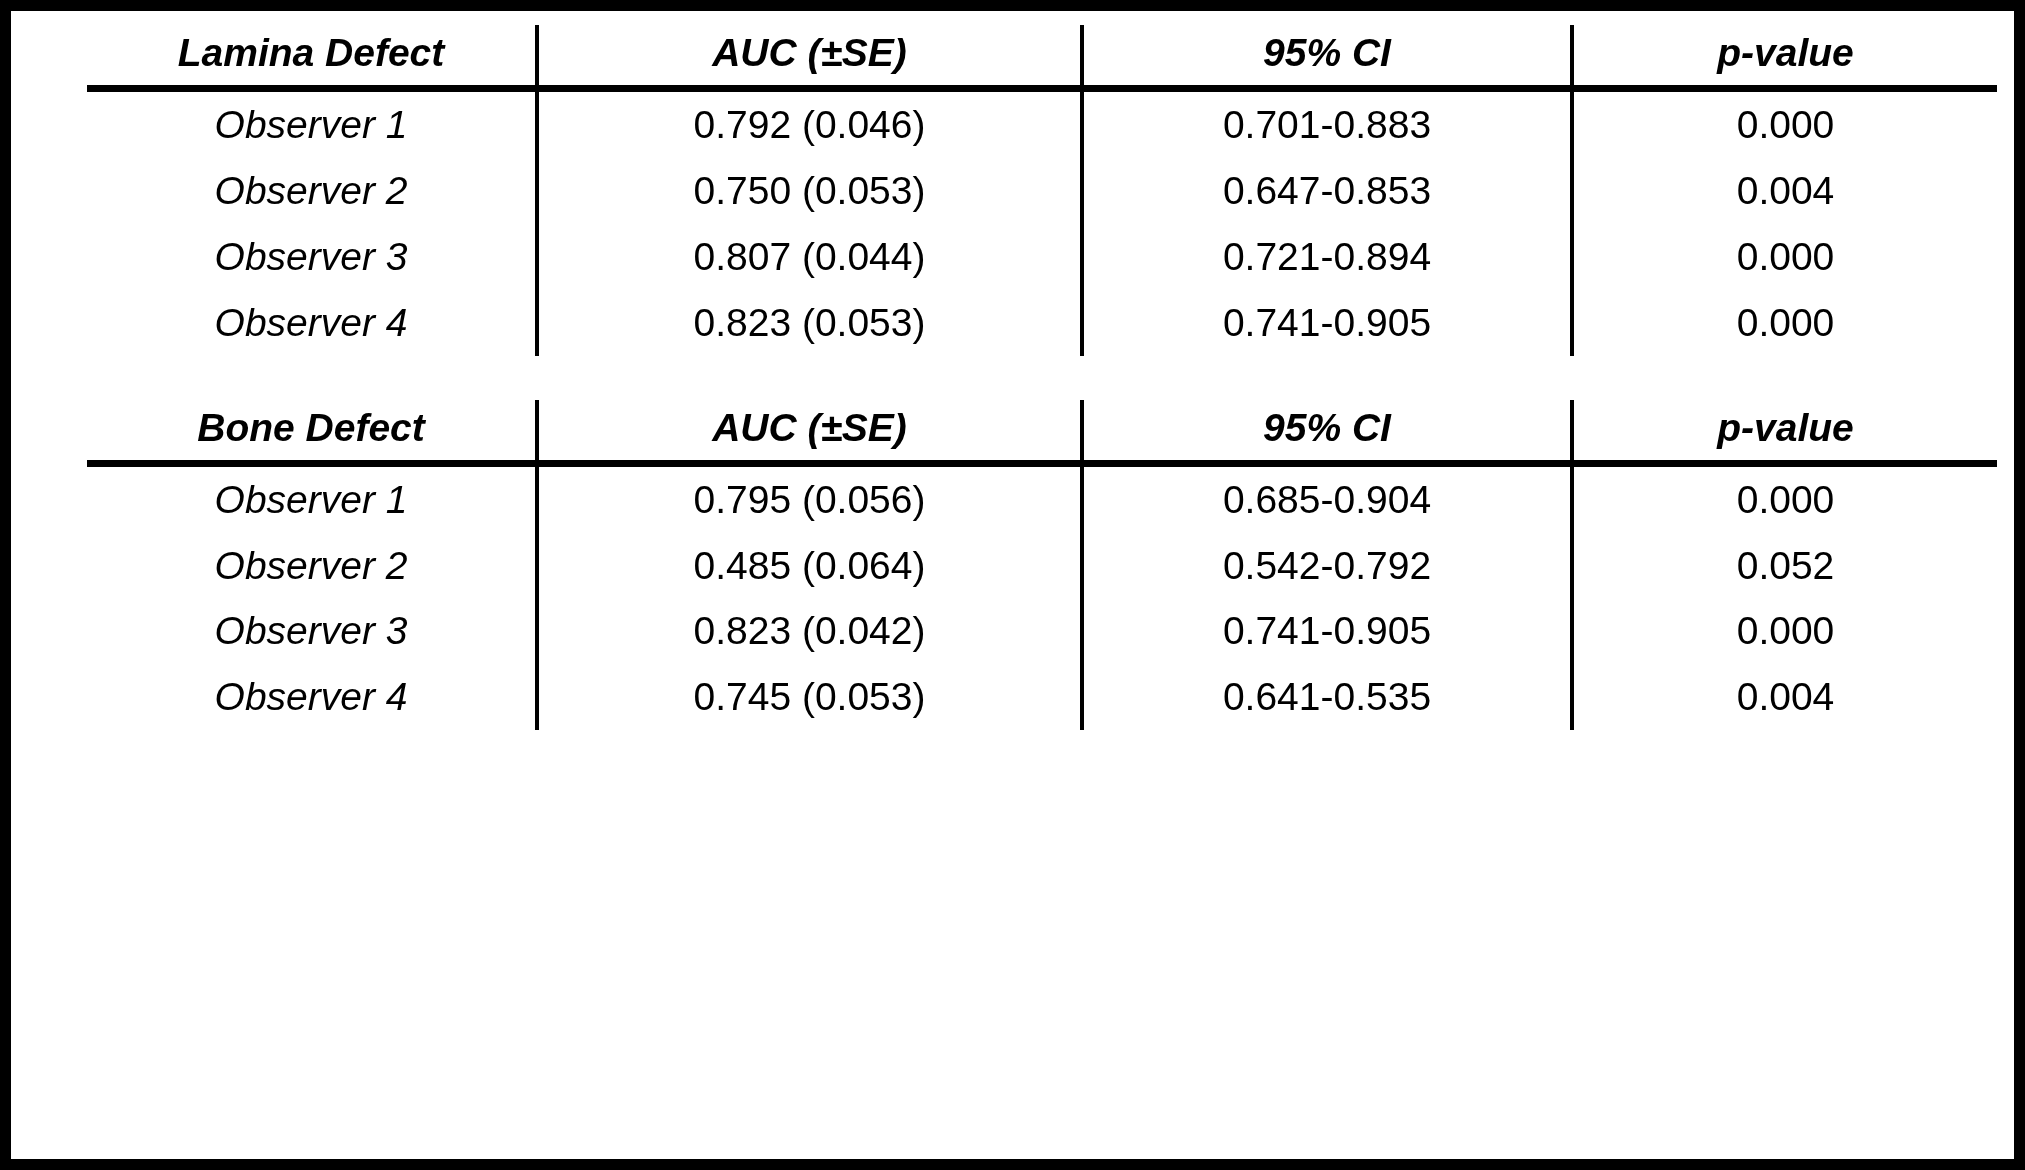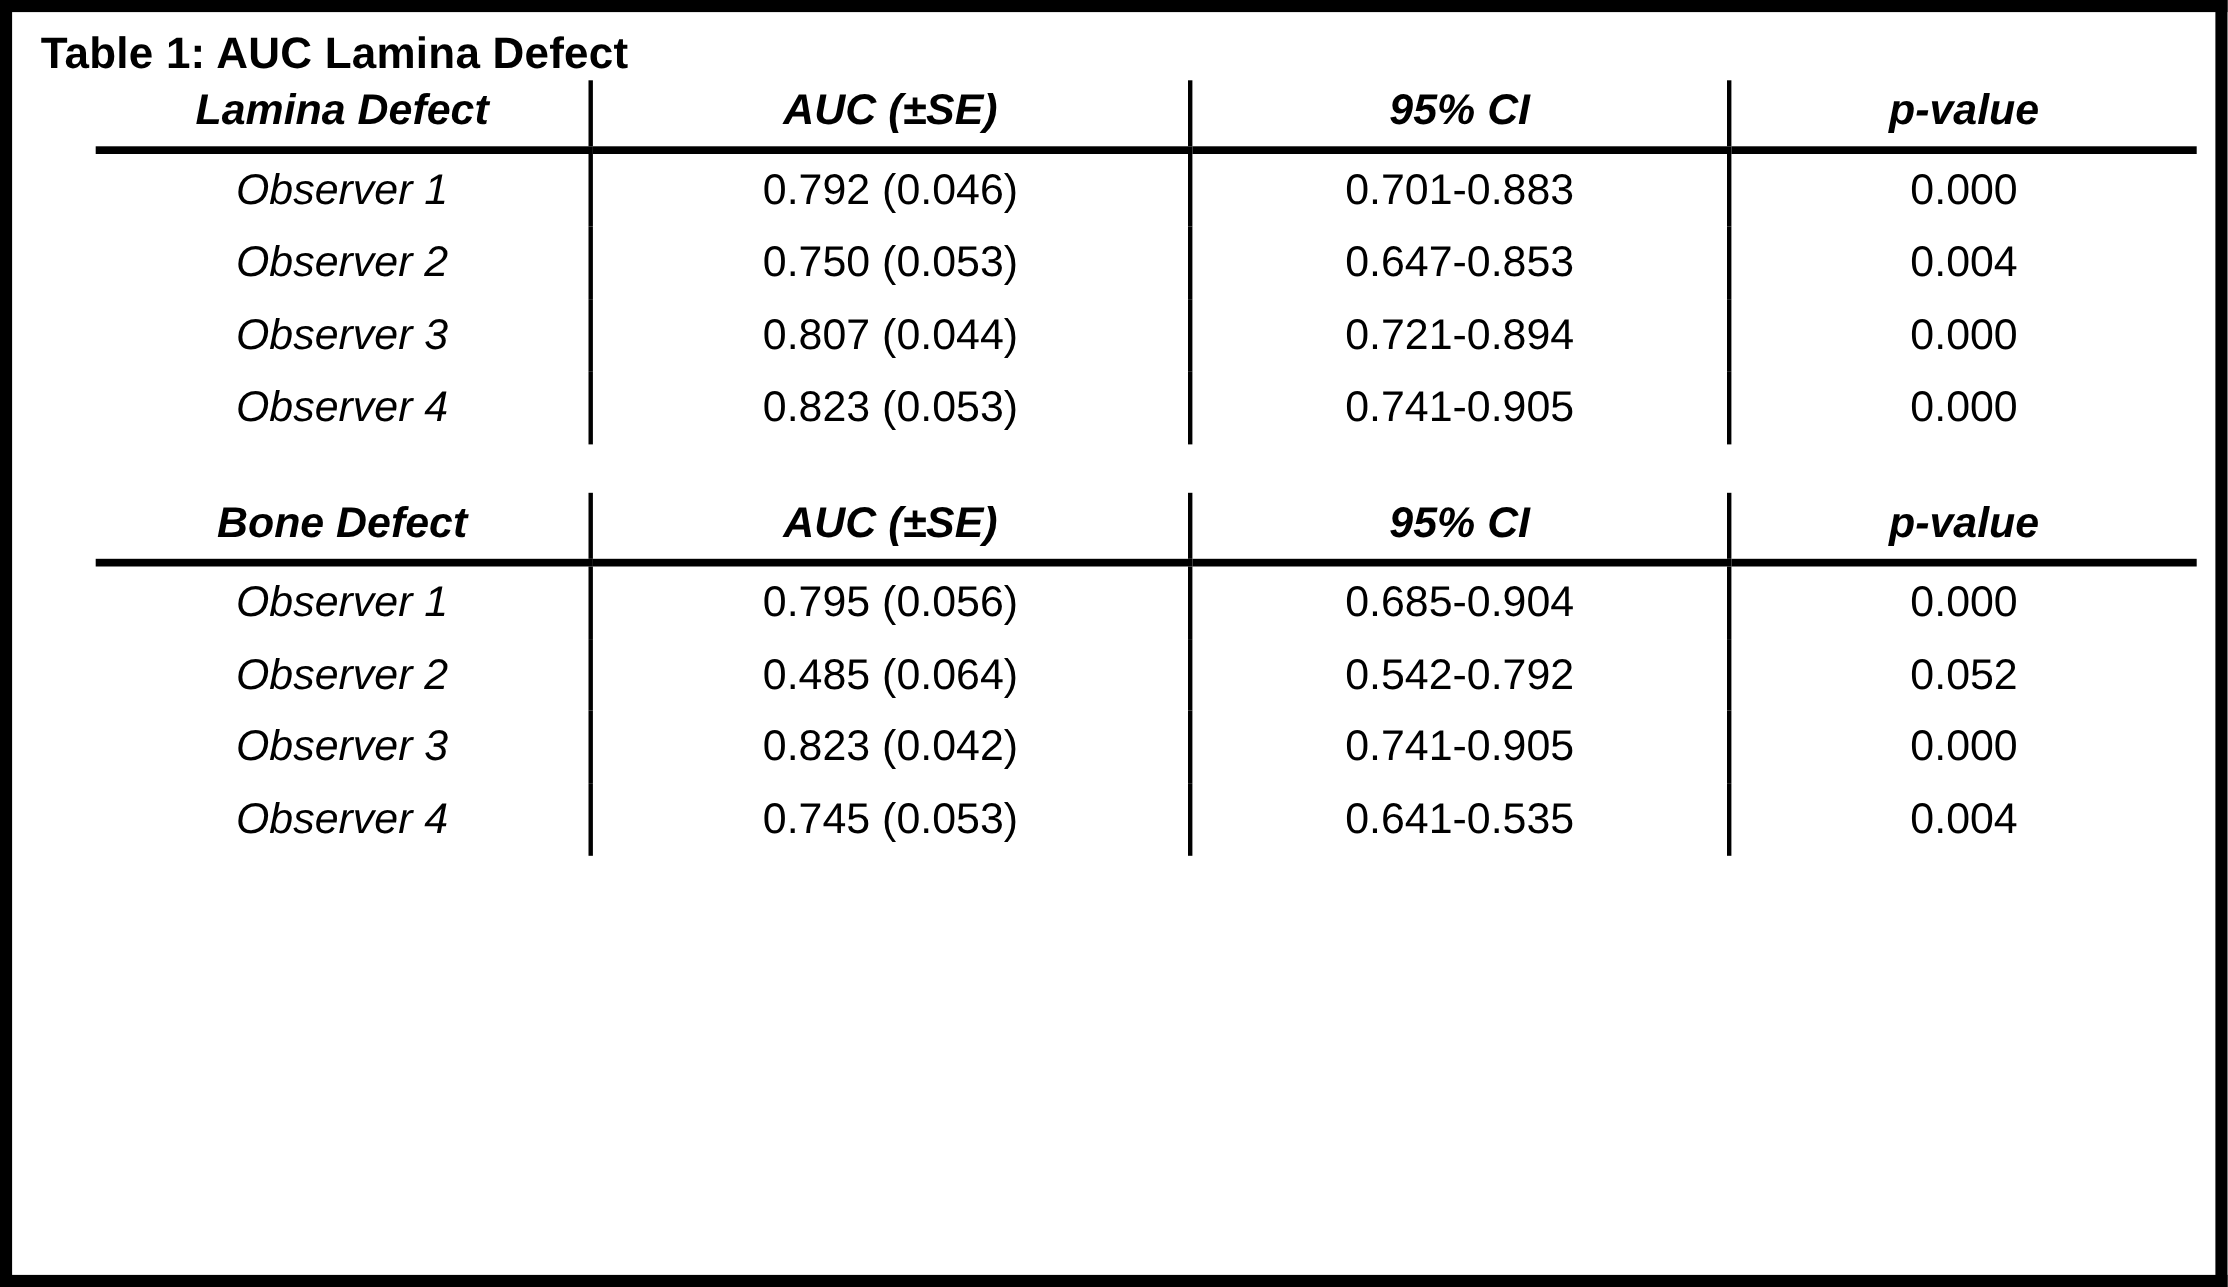--- a/index.html
+++ b/index.html
@@ -109,21 +109,20 @@
 <body>
 
 <div class="page">
   <div class="frame-top"></div>
   <div class="frame-left"></div>
   <div class="frame-right"></div>
   <div class="frame-bottom"></div>
 
   <div class="content">
 
-    <div class="table-caption">Table 1: AUC Lamina Defect</div>
 
     <div class="tbl-wrap">
       <table class="auc">
         <colgroup>
           <col class="c0">
             <col class="c1">
             <col class="c2">
             <col class="c3">
         </colgroup>
         <thead>

